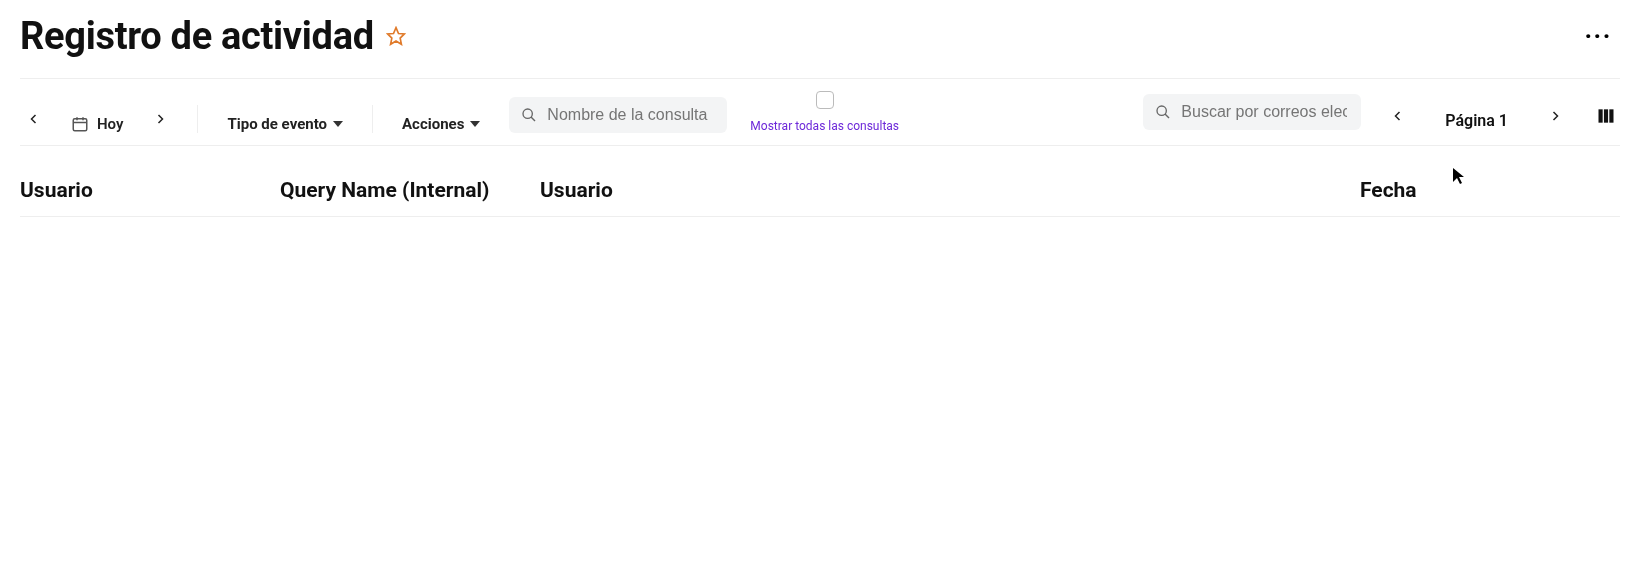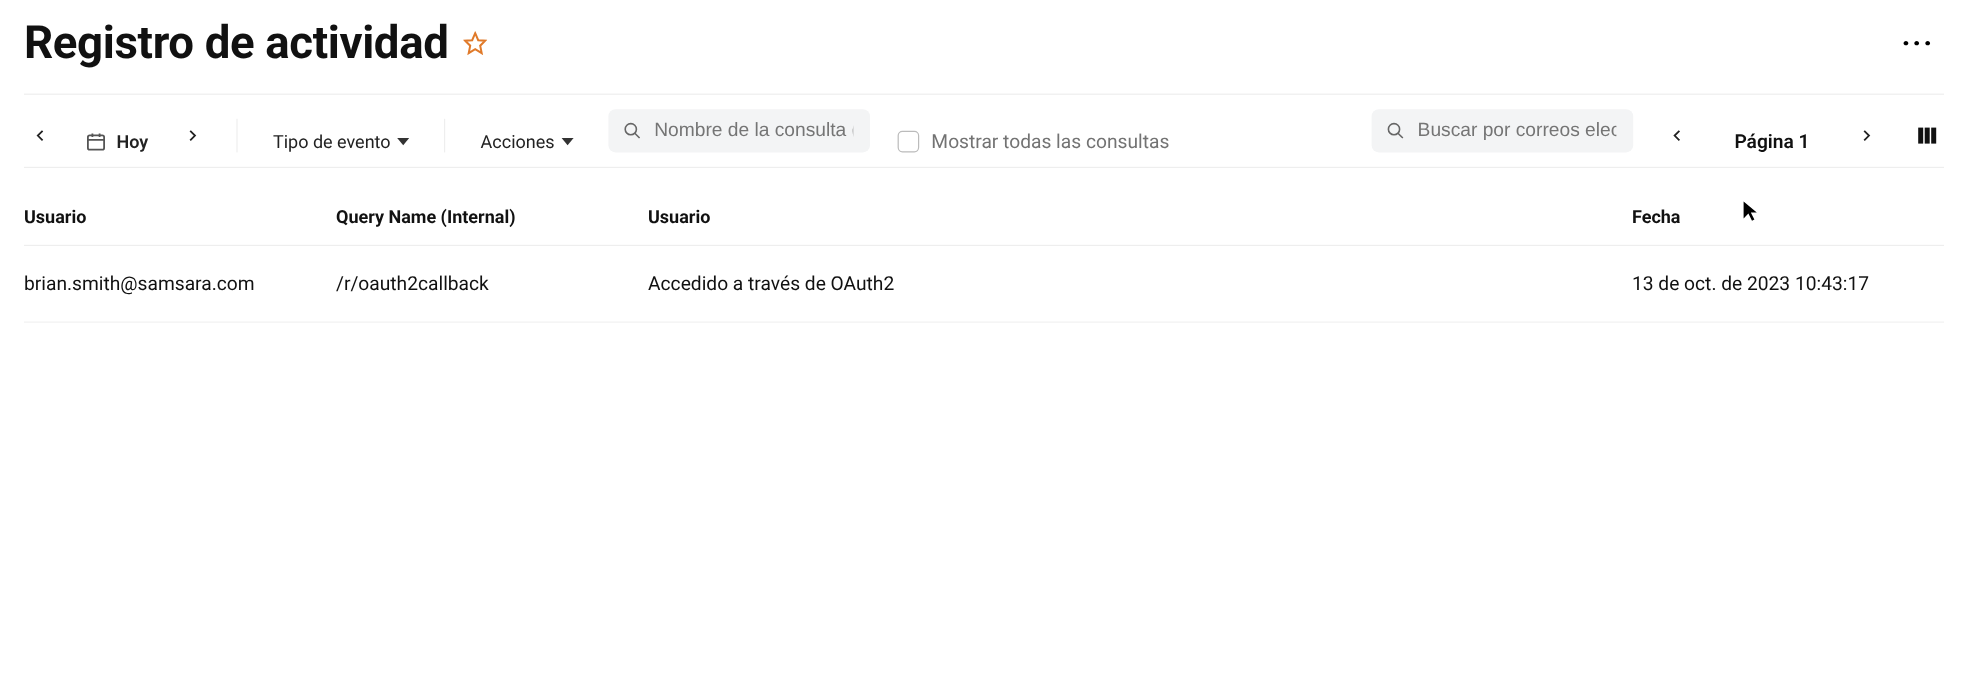--- a/index.html
+++ b/index.html
@@ -39,47 +39,47 @@
   .nav-arrow {
     width: 28px; height: 28px;
     display: flex; align-items: center; justify-content: center;
     cursor: pointer;
     color: #222;
   }
   .nav-arrow svg { width: 12px; height: 12px; }
   .date-picker { display: flex; align-items: center; gap: 8px; cursor: pointer; font-size: 15px; font-weight: 600; color: #222;}
   .cal-icon svg { width: 18px; height: 18px; display:block; stroke:#555;}
   .vsep { width: 1px; height: 28px; background: #eee; }
-  .dropdown { display: flex; align-items: center; gap: 6px; cursor: pointer; font-size: 15px; font-weight: 400; color: #222; padding: 0 6px;}
+  .dropdown { display: flex; align-items: center; gap: 6px; cursor: pointer; font-size: 15px; font-weight: 700; color: #222; padding: 0 6px;}
   .caret { width: 0; height: 0; border-left: 5px solid transparent; border-right: 5px solid transparent; border-top: 6px solid #333; }
   .search-box {
     display: flex; align-items: center; gap: 8px;
     background: #f3f4f5;
     border-radius: 6px;
     padding: 8px 12px;
     color: #666;
     font-size: 16px;
   }
   .search-box input {
     border: none; background: transparent; outline: none;
     font-size: 16px; color: #222; width: 170px;
   }
   .search-box.wide input { width: 170px; }
   .search-icon svg { width: 16px; height: 16px; display:block; stroke:#666; }
-  .checkbox-wrap { display: flex; align-items: center; gap: 10px; font-size: 16px; color: #737373; cursor: pointer;}
+  .checkbox-wrap { display: flex; align-items: center; gap: 10px; font-size: 12px; color: #6d28d9; cursor: pointer; flex-direction: column;}
   .checkbox {
     width: 18px; height: 18px; border: 1.5px solid #bbb; border-radius: 4px; background: #fff;
   }
   .page-label { font-size: 16px; font-weight: 600; color: #111; padding: 0 10px;}
   .columns-btn { display:flex; align-items:center; cursor:pointer; padding:0 4px;}
   .columns-btn svg { width:20px; height:20px; }
   .table { width: 100%; border-collapse: collapse; margin-top: 18px;}
   .table th {
     text-align: left;
-    font-size: 15px;
+    font-size: 21px;
     font-weight: 700;
     color: #111;
     padding: 14px 0 14px 0;
     border-bottom: 1px solid #eee;
   }
   .table td {
     font-size: 16px;
     color: #111;
     padding: 22px 0;
     border-bottom: 1px solid #eee;
@@ -197,26 +197,20 @@
   <table class="table">
     <thead>
       <tr>
         <th class="col-user">Usuario</th>
         <th class="col-query">Query Name (Internal)</th>
         <th class="col-event">Usuario</th>
         <th class="col-date">Fecha</th>
       </tr>
     </thead>
     <tbody>
-      <tr>
-        <td>brian.smith@samsara.com</td>
-        <td>/r/oauth2callback</td>
-        <td>Accedido a través de OAuth2</td>
-        <td>13 de oct. de 2023 10:43:17</td>
-      </tr>
     </tbody>
   </table>
 </div>
 
 <div class="cursor-fake">
   <svg viewBox="0 0 14 18">
       <path d="M1 1 L1 15 L5 11 L8 17 L10 16 L7 10 L12 10 Z" fill="#000"></path>
     </svg>
 </div>
 

